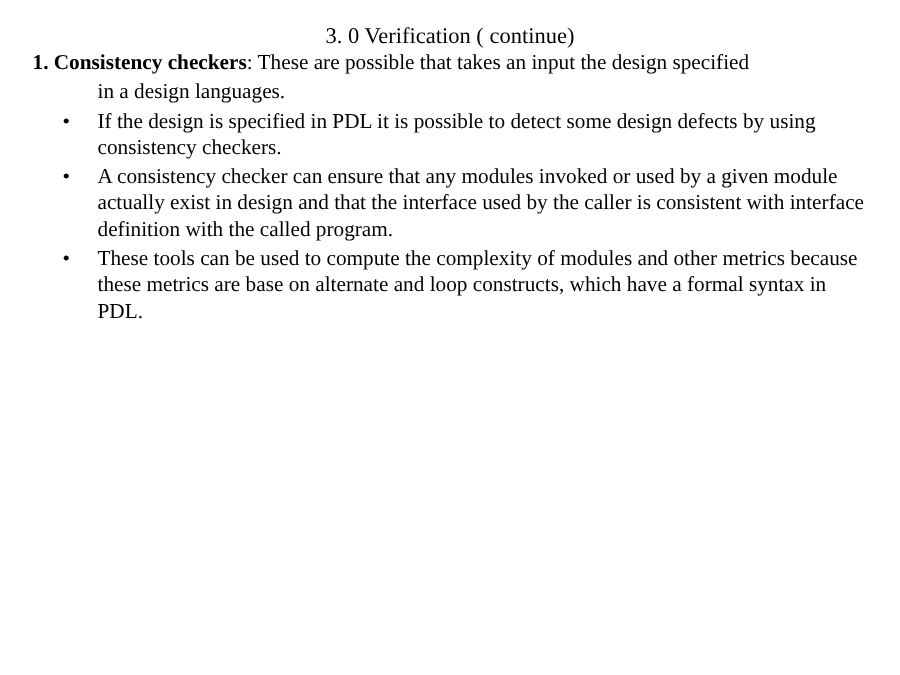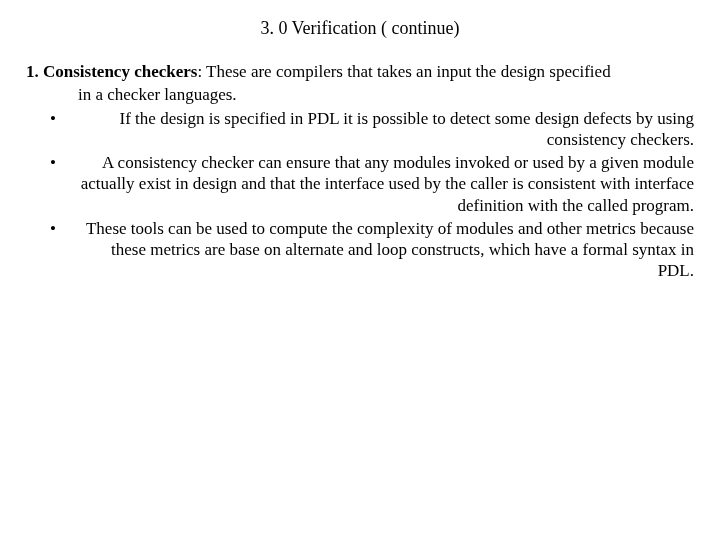--- a/index.html
+++ b/index.html
@@ -11,21 +11,20 @@
       width: 720px;
       height: 540px;
       background: #ffffff;
       font-family: "Times New Roman", Times, serif;
       color: #000000;
       padding: 14px 26px;
     }
     .title {
       text-align: center;
       font-size: 18px;
-      margin-bottom: 22px;
       margin-top: 4px;
     }
     .content {
       font-size: 17px;
       line-height: 1.25;
     }
     .heading-line {
       margin-bottom: 2px;
     }
     .heading-line .lead {
@@ -45,33 +44,32 @@
       margin-bottom: 2px;
     }
     .bullet {
       width: 52px;
       flex-shrink: 0;
       text-align: left;
       padding-left: 24px;
     }
     .bullet-text {
       flex: 1;
-      text-align: right;
     }
   </style>
 </head>
 <body>
 
 <div class="title">3. 0 Verification ( continue)</div>
 
 <div class="content">
   <div class="heading-line">
-    <span class="lead">1. Consistency checkers</span><span>: These are compilers that takes an input the design specified</span>
+    <span class="lead">1. Consistency checkers</span><span>: These are possible that takes an input the design specified</span>
   </div>
-  <div class="heading-indent">in a checker languages.</div>
+  <div class="heading-indent">in a design languages.</div>
 
   <ul>
     <li>
       <span class="bullet">•</span>
       <span class="bullet-text">If the design is specified in PDL it is possible to detect some design defects by using consistency checkers.</span>
     </li>
     <li>
       <span class="bullet">•</span>
       <span class="bullet-text">A consistency checker can ensure that any modules invoked or used by a given module actually exist in design and that the interface used by the caller is consistent with interface definition with the called program.</span>
     </li>

